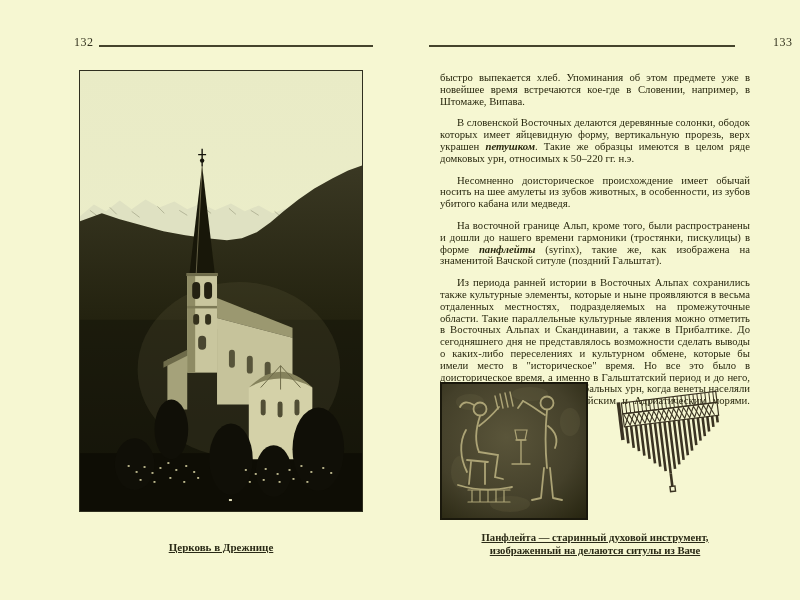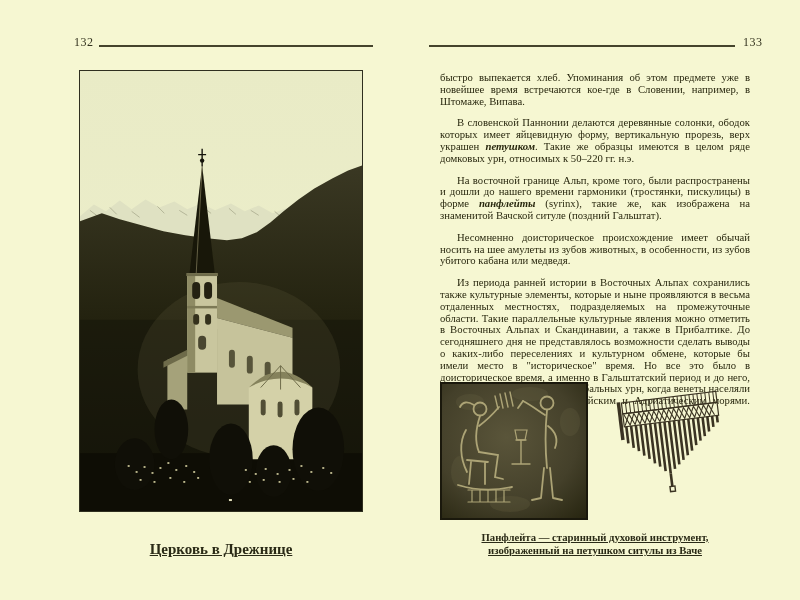--- a/index.html
+++ b/index.html
@@ -5,34 +5,34 @@
   html,body{margin:0;padding:0;}
   body{
     width:800px;height:600px;overflow:hidden;
     background:#f6f7d2;
     font-family:"Liberation Serif","DejaVu Serif",serif;
     color:#2b2914;
   }
   .spread{position:relative;width:700px;height:600px;padding-left:36px;}
   .pgnum{position:absolute;top:35px;font-size:12px;letter-spacing:.5px;color:#33321e;}
   #left-num{left:74px;}
-  #right-num{left:743px;}
+  #right-num{left:773px;}
   .hrule{position:absolute;top:45px;height:2px;background:#45442c;}
   #left-rule{left:99px;width:274px;}
   #right-rule{left:429px;width:306px;}
 
   
   .photo-frame{
     position:absolute;left:79px;top:70px;width:284px;height:442px;
     margin:0;border:1px solid #2f2f1f;box-sizing:border-box;overflow:hidden;
     background:#e9ebc6;
   }
   .photo-frame svg{display:block;width:100%;height:100%;}
   .caption{font-weight:bold;color:#2a2a16;text-decoration:underline;}
-  #left-cap{position:absolute;left:79px;top:541px;width:284px;text-align:center;font-size:15px;}
+  #left-cap{position:absolute;left:79px;top:541px;width:284px;text-align:center;font-size:11px;}
 
   
   .textcol{
     position:absolute;left:430px;top:62px;width:330px;
     font-size:10.7px;line-height:11.8px;text-align:justify;color:#29280f;
   }
   .para{margin:10px;text-indent:17px;}
   .para.noindent{text-indent:0;}
   .b{font-weight:normal;}
   .i{font-style:italic;font-weight:bold;}
@@ -147,23 +147,23 @@
       </g>
     </svg>
   </figure>
   <div class="caption" id="left-cap">Церковь в Дрежнице</div>
 
   <span class="hrule" id="right-rule"></span>
   <span class="pgnum" id="right-num">133</span>
 
   <div class="textcol">
     <p class="para noindent"><span>быстро выпекается хлеб. Упоминания об этом предмете уже в новейшее время встречаются кое-где в Словении, например, в Штомаже, Випава.</span></p>
-    <p class="para"><span>В словенской Паннонии делаются </span><span class="b">деревянные солонки</span><span>, ободок которых имеет яйцевидную форму, вертикальную прорезь, верх украшен </span><span class="i">петушком</span><span>. Такие же образцы имеются в целом ряде домковых урн, относимых к 50–220 гг. н.э.</span></p>
+    <p class="para"><span>В словенской Восточных делаются </span><span class="b">деревянные солонки</span><span>, ободок которых имеет яйцевидную форму, вертикальную прорезь, верх украшен </span><span class="i">петушком</span><span>. Такие же образцы имеются в целом ряде домковых урн, относимых к 50–220 гг. н.э.</span></p>
+    <p class="para"><span>Несомненно доисторическое происхождение имеет обычай носить на шее амулеты из зубов животных, в особенности, из зубов убитого кабана или медведя.</span></p>
     <p class="para"><span>На восточной границе Альп, кроме того, были распространены и дошли до нашего времени </span><span class="b">гармоники</span><span> (тростянки, пискулицы) в форме </span><span class="i">панфлейты</span><span> (syrinx), такие же, как изображена на знаменитой Вачской ситуле (поздний Гальштат).</span></p>
-    <p class="para"><span>Несомненно доисторическое происхождение имеет обычай носить на шее амулеты из зубов животных, в особенности, из зубов убитого кабана или медведя.</span></p>
     <p class="para"><span>Из периода ранней истории в Восточных Альпах сохранились также культурные элементы, которые и ныне проявляются в весьма отдаленных местностях, подразделяемых на промежуточные области. Такие параллельные культурные явления можно отметить в Восточных Альпах и Скандинавии, а также в Прибалтике. До сегодняшнего дня не представлялось возможности сделать выводы о каких-либо переселениях и культурном обмене, которые бы имели место в "историческое" время. Но все это было в доисторическое время, а именно в Гальштатский период и до него, в период Культуры полей погребальных урн, когда венеты населяли всю территорию между Балтийским и Адриатическим морями. Позднее сюда вторглись кельты.</span></p>
   </div>
 
   <figure class="fig" id="fig-situla">
     <svg viewBox="0 0 148 138">
       <defs>
         <radialGradient id="sitG" cx="45%" cy="40%" r="80%">
           <stop offset="0" stop-color="#5a553a"></stop>
             <stop offset="0.6" stop-color="#44402a"></stop>
             <stop offset="1" stop-color="#26240f"></stop>
@@ -212,16 +212,16 @@
         <path stroke-width="1.1" d="M14,29 L19,40 L24,29 L29,40 L34,29 L39,40 L44,29 L49,40 L54,29 L59,40 L64,29 L69,40 L74,29 L79,40 L84,29 L89,40 L94,29 L99,40 L104,29"></path>
         <path stroke-width="2.6" d="M15,41 V58 M19.8,41 V63 M24.6,41 V67 M29.4,41 V72 M34.2,41 V76 M39,41 V81 M43.8,41 V85 M48.6,41 V90 M53.4,41 V93 M58.2,41 V89 M63,41 V85 M67.8,41 V81 M72.6,41 V77 M77.4,41 V73 M82.2,41 V68 M87,41 V64 M91.8,41 V60 M96.6,41 V56 M101.4,41 V52 M106.2,41 V48"></path>
         <path stroke-width="2.6" d="M53.4,93 V106"></path>
         <path stroke-width="1.4" d="M51,106 h5 v5 h-5 Z"></path>
       </g>
     </svg>
   </figure>
 
   <div class="caption" id="right-cap">
     <div>Панфлейта — старинный духовой инструмент,</div>
-    <div>изображенный на петушком ситулы из Ваче</div>
+    <div>изображенный на делаются ситулы из Ваче</div>
   </div>
 
 </div>
 
 </body></html>

